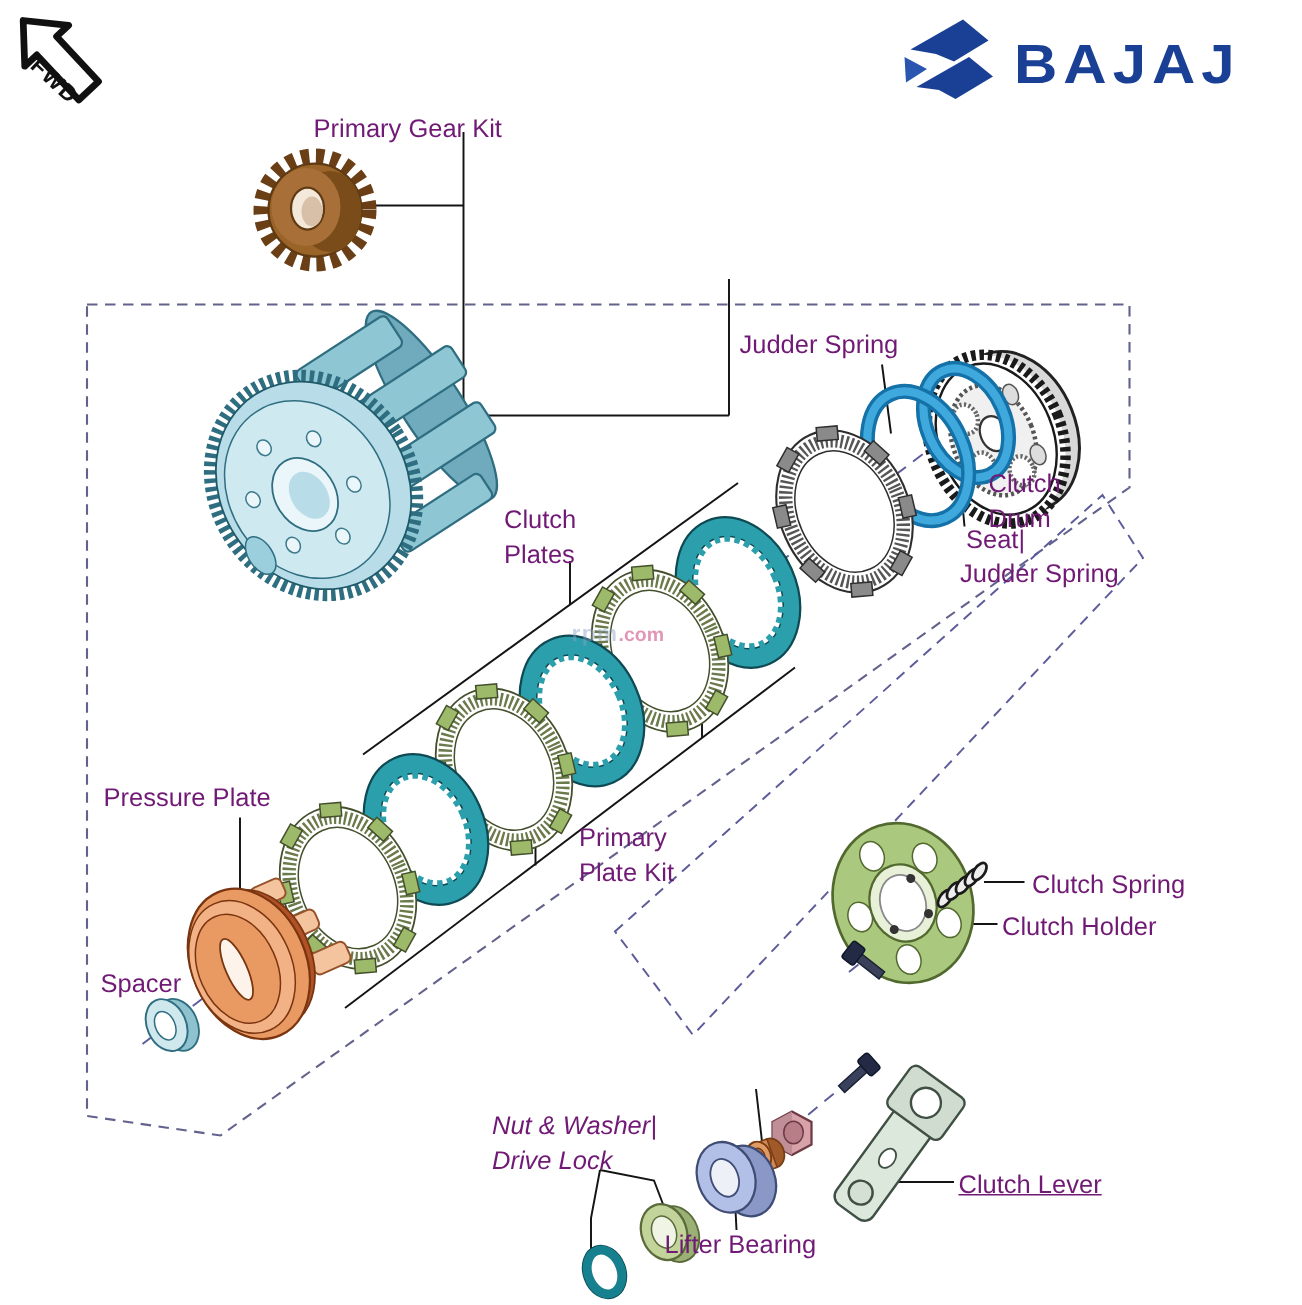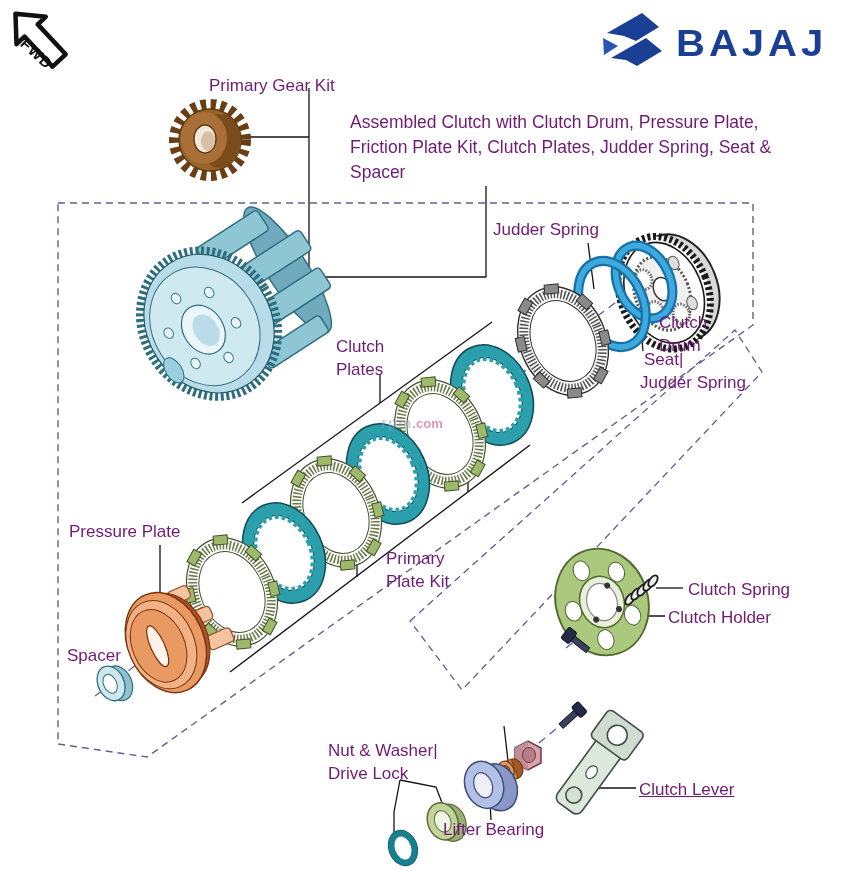--- a/index.html
+++ b/index.html
@@ -255,21 +255,20 @@
     <circle cx="592" cy="727" r="10" fill="#ffffff" stroke="#3f4f44" stroke-width="1.6"></circle>
     <ellipse cx="593" cy="772" rx="5" ry="7" fill="#ffffff" stroke="#3f4f44" stroke-width="1.2"></ellipse>
     <circle cx="592" cy="801" r="8" fill="#d3e0d3" stroke="#3f4f44" stroke-width="1.6"></circle>
   </g>
 </svg>
 
 <div class="label" id="brand-text" style="color:#1a4096;">BAJAJ</div>
 
 <div class="label" style="left:209px;top:74px;">Primary Gear Kit</div>
 
-<div class="label" id="assembled-clutch-label" style="left:350px;top:110px;">Assembled Clutch with Clutch Drum, Pressure Plate, Friction Plate Kit, Clutch Plates, Judder Spring, Seat &amp; Spacer</div>
 
 <div class="label" style="left:493px;top:218px;">Judder Spring</div>
 
 <div class="label" style="left:659px;top:311px;">
   <div class="ln">Clutch</div>
   <div class="ln">Drum</div>
 </div>
 
 <div class="label" style="left:616px;top:348px;margin-left:28px;">
   <div class="ln">Seat|</div>
@@ -288,21 +287,21 @@
 
 <div class="label" style="left:69px;top:520px;">Pressure Plate</div>
 
 <div class="label" style="left:67px;top:644px;">Spacer</div>
 
 <div class="label" style="left:688px;top:578px;">Clutch Spring</div>
 
 <div class="label" style="left:668px;top:606px;">Clutch Holder</div>
 
 
-<div class="label" style="left:328px;top:739px;">
+<div class="label" style="left:328px;top:739px;font-style:italic;">
   <div class="ln">Nut &amp; Washer|</div>
   <div class="ln">Drive Lock</div>
 </div>
 
 <div class="label" style="left:443px;top:818px;">Lifter Bearing</div>
 
 <div class="label" style="left:639px;top:778px;text-decoration:underline;">Clutch Lever</div>
 
 <div id="watermark"><span class="wm-main">rpm</span><span class="wm-suffix">.com</span></div>
 

